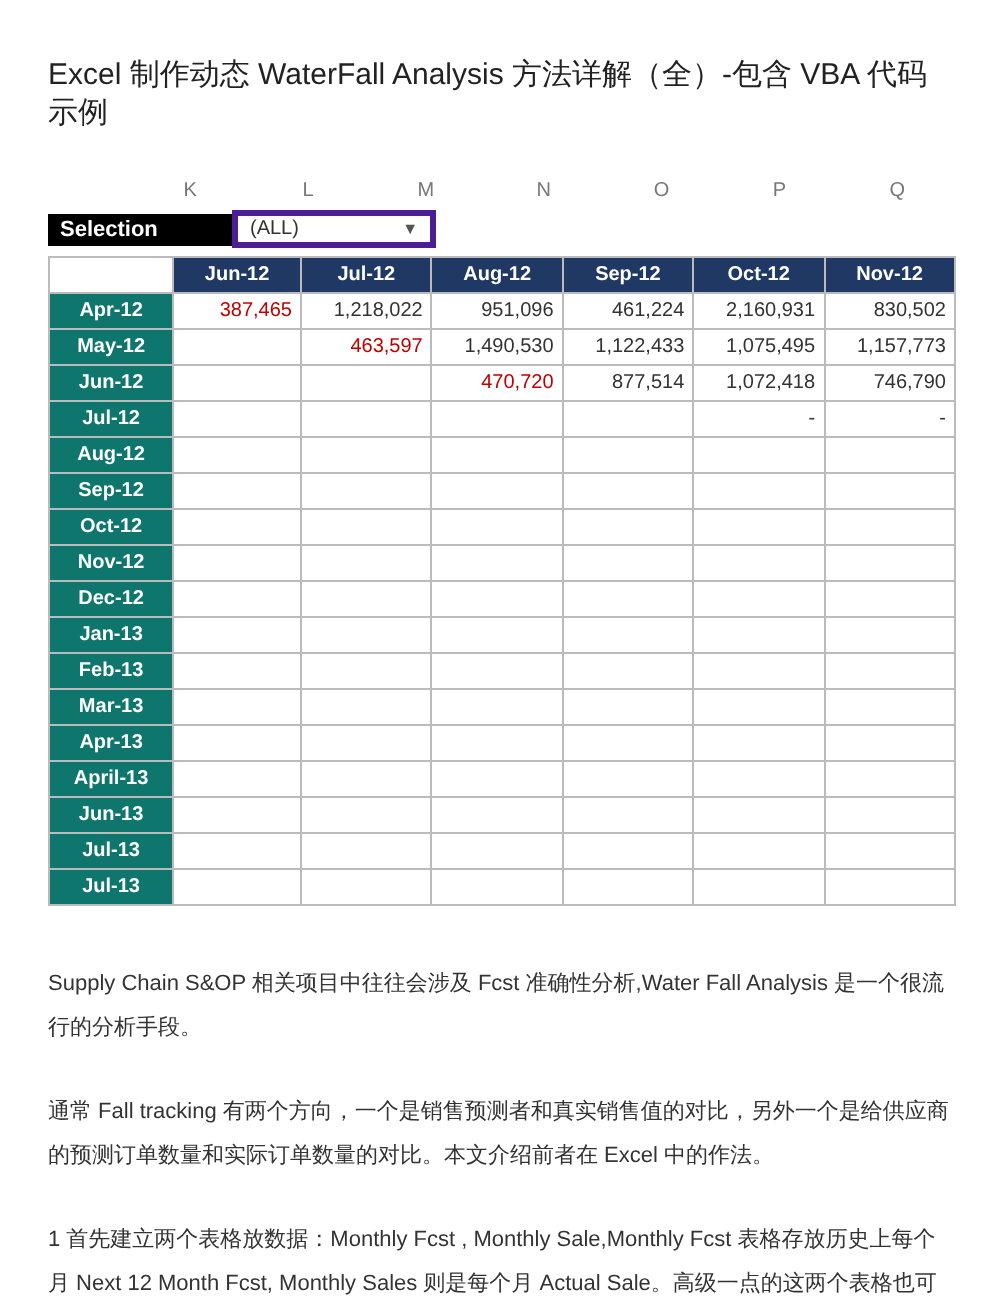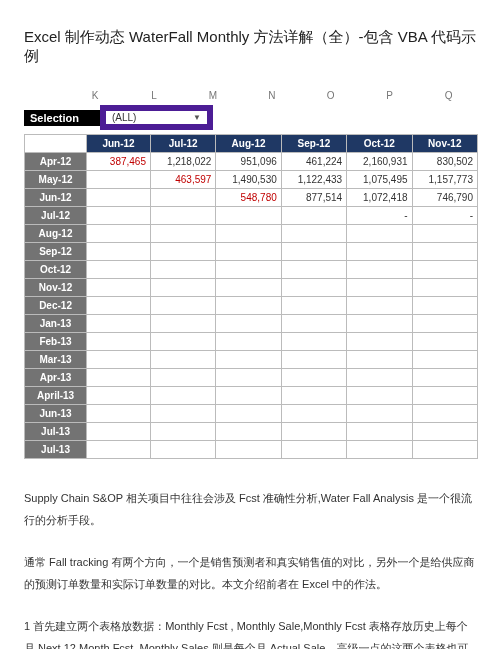--- a/index.html
+++ b/index.html
@@ -3,35 +3,35 @@
   <meta charset="utf-8">
   <style>
     * { margin: 0; padding: 0; box-sizing: border-box; }
     body { font-family: "Microsoft YaHei", Arial, sans-serif; font-size: 12px; color: #333; background: #fff; padding: 28px 24px; width: 502px; }
     .title { font-size: 15px; font-weight: normal; margin-bottom: 24px; color: #222; }
     .spreadsheet-wrap { margin-bottom: 28px; }
     .col-letters { display: flex; margin-left: 48px; }
     .col-letter { width: 68px; text-align: center; font-size: 10px; color: #777; }
     .col-letter.first { width: 48px; margin-left: -48px; }
     .selection-row { display: flex; align-items: center; margin-top: 4px; margin-bottom: 4px; }
-    .selection-label { background: #000; color: #fff; font-weight: bold; font-size: 11px; padding: 2px 0 2px 6px; width: 76px; }
-    .selection-dropdown { border: 6px solid #4c1d95; background: #fff; font-size: 10px; padding: 1px 6px; width: 113px; display: flex; justify-content: space-between; align-items: center; }
+    .selection-label { background: #000; color: #fff; font-weight: bold; font-size: 11px; padding: 2px 0 2px 6px; width: 92px; }
+    .selection-dropdown { border: 3px solid #4c1d95; background: #fff; font-size: 10px; padding: 1px 6px; width: 102px; display: flex; justify-content: space-between; align-items: center; }
     .selection-dropdown .arrow { font-size: 8px; color: #555; }
     .grid { border-collapse: collapse; font-size: 10px; }
     .grid th, .grid td { border: 1px solid #bbb; padding: 2px 4px; text-align: right; width: 68px; height: 18px; }
-    .grid .row-header { background: #737373; color: #fff; font-weight: bold; text-align: center; width: 48px; }
+    .grid .row-header { background: #0f766e; color: #fff; font-weight: bold; text-align: center; width: 48px; }
     .grid .col-header { background: #1f3864; color: #fff; font-weight: bold; text-align: center; }
     .grid .corner { background: #fff; border: 1px solid #bbb; }
     .highlight-red { color: #c00000; }
     .body-text { font-size: 11px; line-height: 2; margin-bottom: 20px; color: #333; }
   </style>
 </head>
 <body>
 
-<h1 class="title">Excel 制作动态 WaterFall Monthly 方法详解（全）-包含 VBA 代码示例</h1>
+<h1 class="title">Excel 制作动态 WaterFall Analysis 方法详解（全）-包含 VBA 代码示例</h1>
 
 <div class="spreadsheet-wrap">
   <div class="col-letters" id="upper-col-letters">
       <div class="col-letter first"></div>
       <div class="col-letter">K</div>
       <div class="col-letter">L</div>
       <div class="col-letter">M</div>
       <div class="col-letter">N</div>
       <div class="col-letter">O</div>
       <div class="col-letter">P</div>
@@ -70,21 +70,21 @@
           <td class="highlight-red">463,597</td>
           <td class="">1,490,530</td>
           <td class="">1,122,433</td>
           <td class="">1,075,495</td>
           <td class="">1,157,773</td>
         </tr>
         <tr>
           <th class="row-header">Jun-12</th>
           <td class=""></td>
           <td class=""></td>
-          <td class="highlight-red">548,780</td>
+          <td class="highlight-red">470,720</td>
           <td class="">877,514</td>
           <td class="">1,072,418</td>
           <td class="">746,790</td>
         </tr>
         <tr>
           <th class="row-header">Jul-12</th>
           <td class=""></td>
           <td class=""></td>
           <td class=""></td>
           <td class=""></td>

